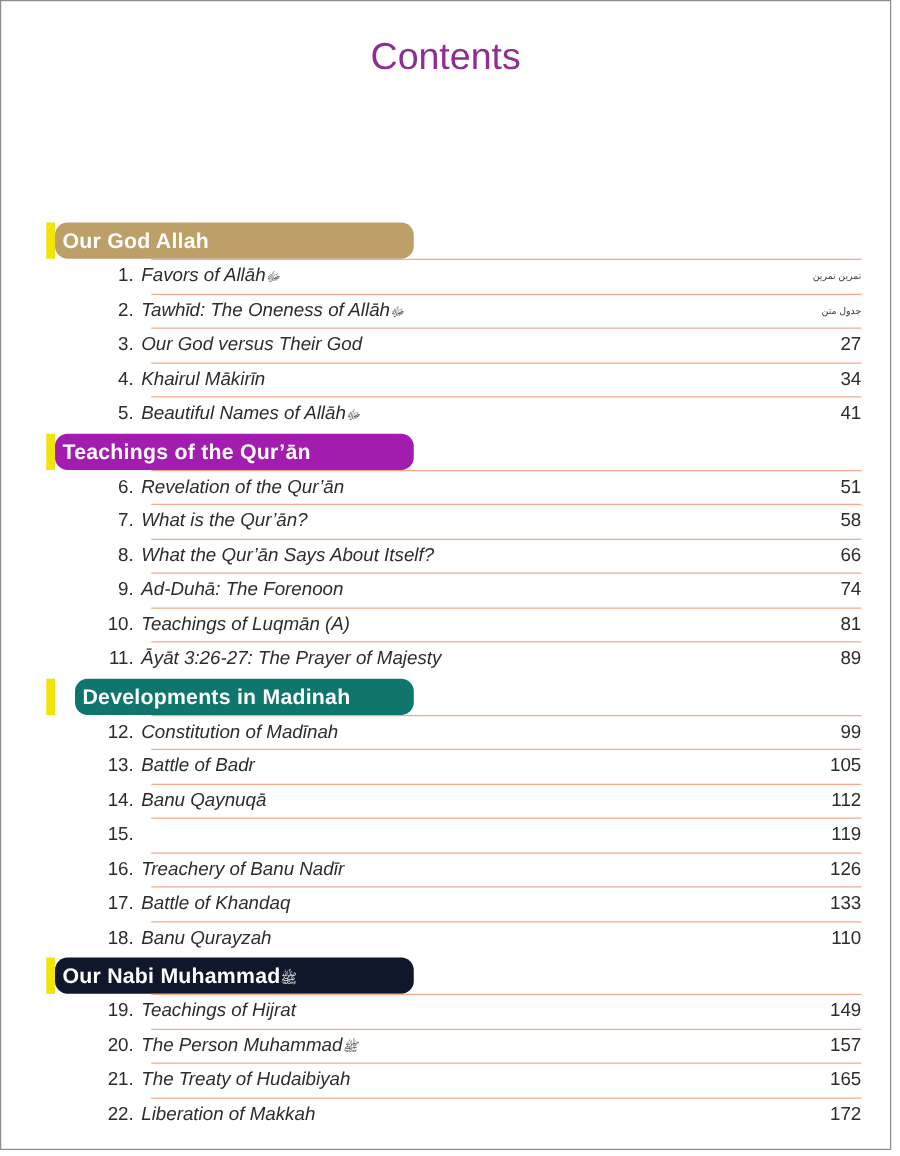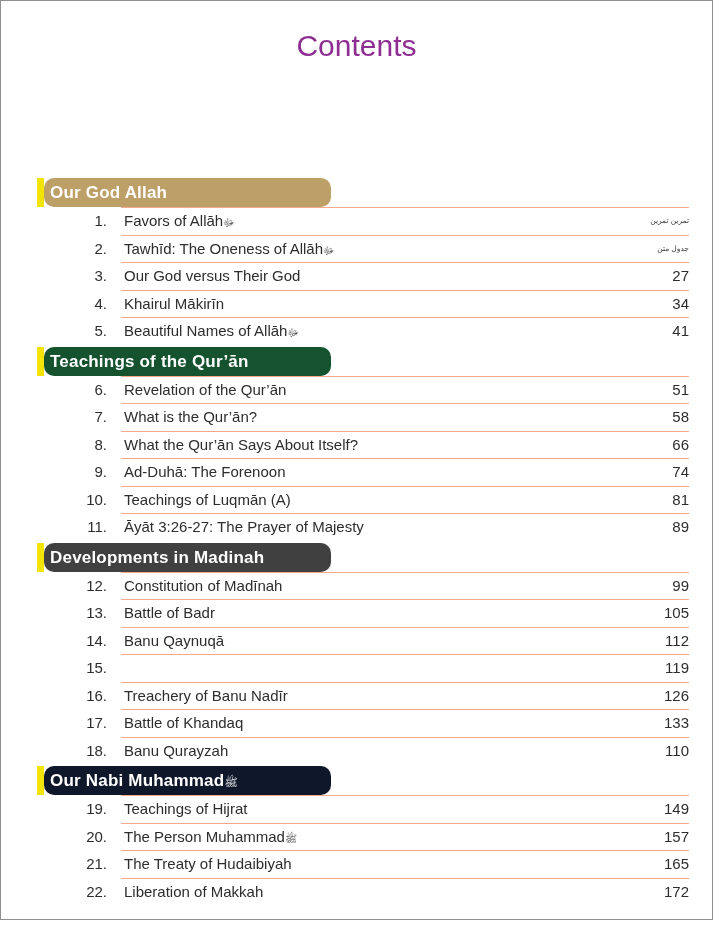--- a/index.html
+++ b/index.html
@@ -28,21 +28,21 @@
     flex:1;color:#fff;font-weight:bold;font-size:17px;line-height:29px;
     padding-left:6px;letter-spacing:.2px;white-space:nowrap;border-radius:10px;
   }
   .section-header .hon{font-size:11px;font-weight:normal;}
   .row{position:relative;height:27.5px;font-size:15px;color:var(--text,#2d2d2d);}
   .row::before{
     content:"";position:absolute;top:0;left:120px;right:23px;
     border-top:1px solid var(--sep,#f4a98c);
   }
   .num{position:absolute;left:50px;width:56px;text-align:right;line-height:28px;}
-  .rtitle{position:absolute;left:123px;line-height:28px;white-space:nowrap;}
+  .rtitle{position:absolute;left:112px;line-height:28px;white-space:nowrap;font-style:italic;}
   .rtitle .hon{font-size:10px;color:#3a3a3a;}
   .rpage{position:absolute;right:23px;line-height:28px;text-align:right;}
   .rmark{
     position:absolute;right:23px;line-height:28px;text-align:right;
     font-size:7.5px;color:#3a3a3a;letter-spacing:0;
   }
 </style>
 </head>
 <body>
 
@@ -73,21 +73,21 @@
         <span class="rtitle">Khairul Mākirīn</span>
         <span class="rpage">34</span>
       </div>
       <div class="row">
         <span class="num">5.</span>
         <span class="rtitle">Beautiful Names of Allāh<span class="hon">ﷻ</span></span>
         <span class="rpage">41</span>
       </div>
       <div class="section-header">
         <span class="bar"></span>
-        <span class="hlabel" style="background: #14532d;">Teachings of the Qur’ān</span>
+        <span class="hlabel" style="background: #a21caf;">Teachings of the Qur’ān</span>
       </div>
       <div class="row">
         <span class="num">6.</span>
         <span class="rtitle">Revelation of the Qur’ān</span>
         <span class="rpage">51</span>
       </div>
       <div class="row">
         <span class="num">7.</span>
         <span class="rtitle">What is the Qur’ān?</span>
         <span class="rpage">58</span>
@@ -107,21 +107,21 @@
         <span class="rtitle">Teachings of Luqmān (A)</span>
         <span class="rpage">81</span>
       </div>
       <div class="row">
         <span class="num">11.</span>
         <span class="rtitle">Āyāt 3:26-27: The Prayer of Majesty</span>
         <span class="rpage">89</span>
       </div>
       <div class="section-header">
         <span class="bar"></span>
-        <span class="hlabel" style="background: #404040;">Developments in Madinah</span>
+        <span class="hlabel" style="background: #0f766e; margin-left: 16px;">Developments in Madinah</span>
       </div>
       <div class="row">
         <span class="num">12.</span>
         <span class="rtitle">Constitution of Madīnah</span>
         <span class="rpage">99</span>
       </div>
       <div class="row">
         <span class="num">13.</span>
         <span class="rtitle">Battle of Badr</span>
         <span class="rpage">105</span>

